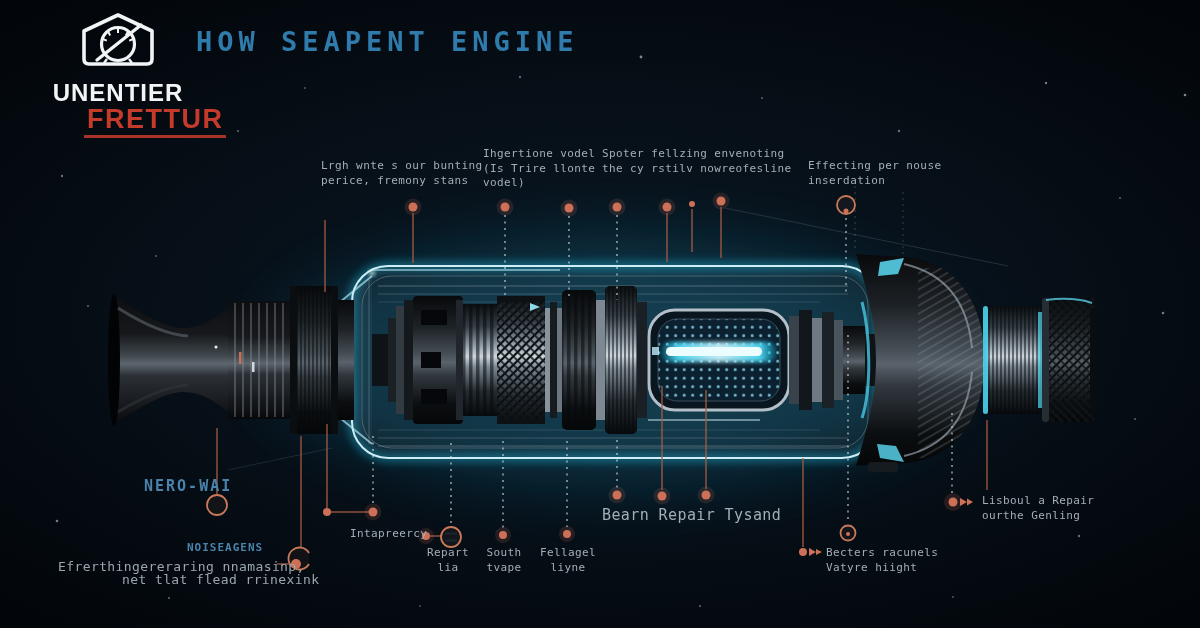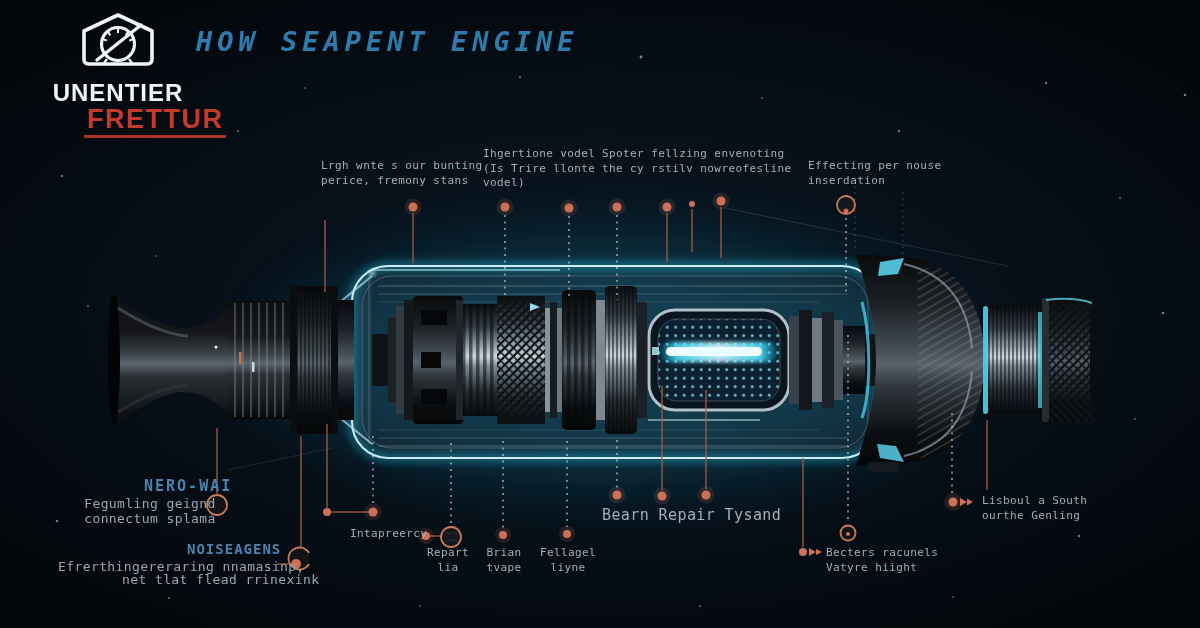--- a/index.html
+++ b/index.html
@@ -7,39 +7,39 @@
     position:relative;width:1200px;height:628px;overflow:hidden;
     background:
       radial-gradient(ellipse 560px 260px at 53% 57%, rgba(22,70,92,.38) 0%, rgba(10,30,46,.25) 45%, rgba(0,0,0,0) 75%),
       radial-gradient(ellipse 900px 430px at 50% 50%, #0a1620 0%, #071019 45%, #040a10 72%, #02050a 100%);
     font-family:"DejaVu Sans Mono", monospace;
   }
   svg.layer{position:absolute;left:0;top:0;}
   .title{
     position:absolute;left:196px;top:26px;
     font-family:"DejaVu Sans Mono",monospace;font-weight:bold;
-    font-size:27px;letter-spacing:5px;color:#2f7cac;white-space:nowrap;font-style:italic;
+    font-size:27px;letter-spacing:5px;color:#2f7cac;white-space:nowrap;
   }
   .logo{position:absolute;left:40px;top:10px;width:156px;text-align:center;}
   .brand-top{
     font-family:"Liberation Sans",sans-serif;font-weight:bold;font-size:24px;
     color:#f2f4f5;letter-spacing:1px;line-height:24px;margin-top:9px;
   }
   .brand-bottom{
     font-family:"Liberation Sans",sans-serif;font-weight:bold;font-size:27px;
     color:#c43a2b;letter-spacing:1.5px;line-height:29px;display:inline-block;
     border-bottom:3px solid #a83326;padding:0 3px 1px 3px;margin-left:44px;
   }
   .lbl{position:absolute;color:#a3aeb5;font-size:11px;line-height:14.5px;
        letter-spacing:.4px;white-space:nowrap;}
   .lbl.big{font-size:13px;line-height:15px;color:#9ba6ad;}
   .lbl.center{text-align:center;}
   .hd{position:absolute;font-weight:bold;color:#4a83ac;white-space:nowrap;}
   .hd.nero{font-size:15px;letter-spacing:2px;padding-left:17px;}
-  .hd.noise{font-size:14px;letter-spacing:1px;}
+  .hd.noise{font-size:11px;letter-spacing:1px;}
 </style>
 </head>
 <body>
 
 <div class="canvas">
 
   <svg class="layer" width="1200" height="628" viewBox="0 0 1200 628">
     <defs>
       <linearGradient id="gChrome" x1="0" y1="0" x2="0" y2="1">
         <stop offset="0" stop-color="#0b0e11"></stop>
@@ -401,45 +401,41 @@
   <div class="lbl" style="left:602px;top:147px">
     <div>Spoter fellzing envenoting</div>
     <div>the cy rstilv nowreofesline</div>
   </div>
   <div class="lbl" style="left:808px;top:159px">
     <div>Effecting per nouse</div>
     <div>inserdation</div>
   </div>
 
   <div class="hd nero" style="left:127px;top:477px">NERO-WAI</div>
-  <div class="lbl big center" style="left:55px;top:496px;width:190px">
-    <div>Fegumling geignd</div>
-    <div>connectum splama</div>
-  </div>
   <div class="hd noise" style="left:187px;top:541px">NOISEAGENS</div>
   <div class="lbl big" style="left:58px;top:559px">Efrerthingereraring nnamasinp,</div>
   <div class="lbl big" style="left:122px;top:572px">net tlat flead rrinexink</div>
 
   <div class="lbl" style="left:350px;top:527px">Intapreercy</div>
   <div class="lbl center" style="left:413px;top:546px;width:70px">
     <div>Repart</div>
     <div>lia</div>
   </div>
   <div class="lbl center" style="left:473px;top:546px;width:62px">
-    <div>Brian</div>
+    <div>South</div>
     <div>tvape</div>
   </div>
   <div class="lbl center" style="left:536px;top:546px;width:64px">
     <div>Fellagel</div>
     <div>liyne</div>
   </div>
   <div class="lbl" style="left:602px;top:508px;font-size:15px">Bearn Repair Tysand</div>
 
   <div class="lbl" style="left:826px;top:546px">
     <div>Becters racunels</div>
     <div>Vatyre hiight</div>
   </div>
   <div class="lbl" style="left:982px;top:494px">
-    <div>Lisboul a South</div>
+    <div>Lisboul a Repair</div>
     <div>ourthe Genling</div>
   </div>
 
 </div>
 
 </body></html>

